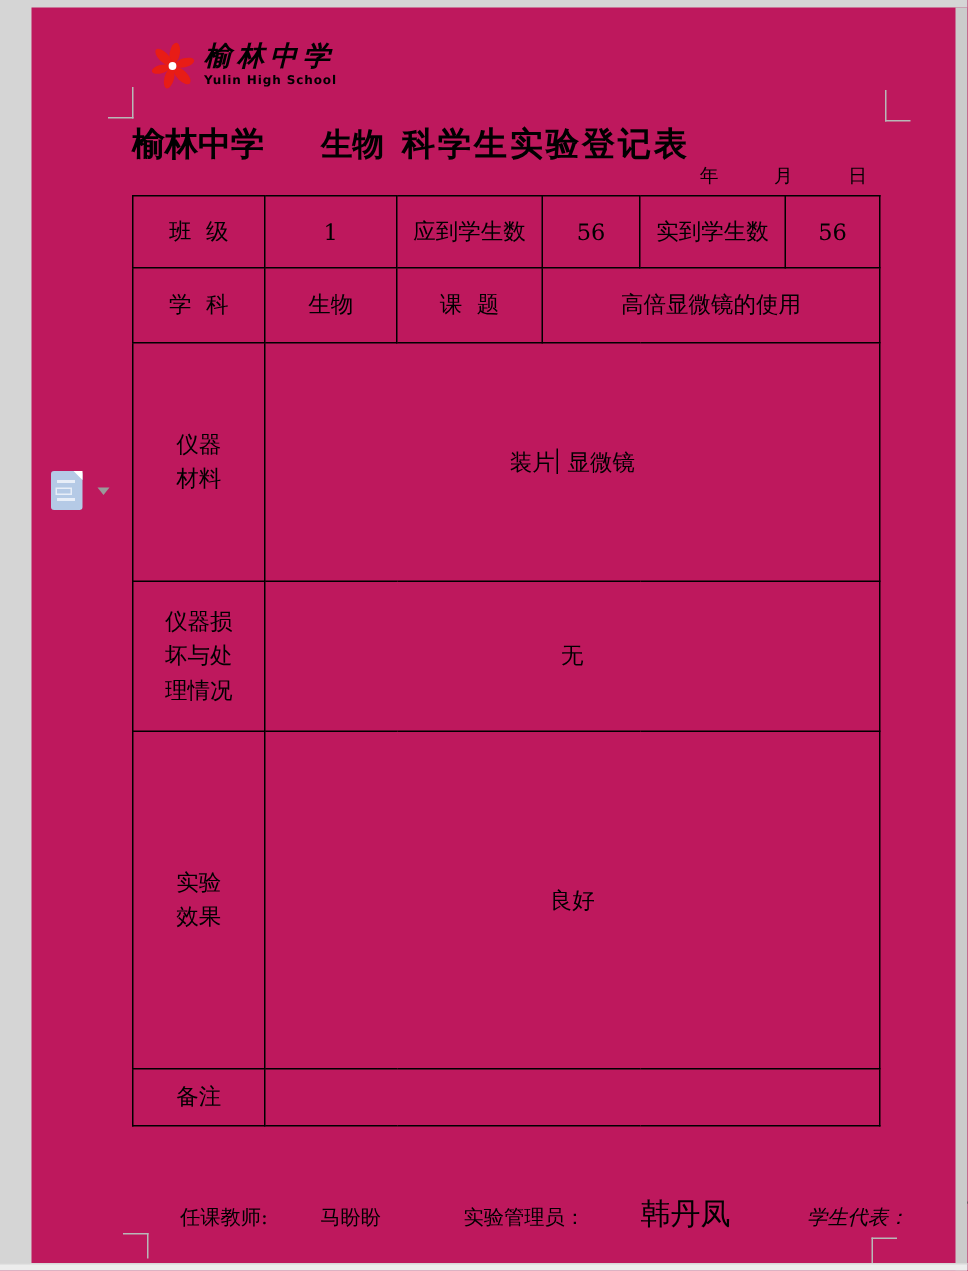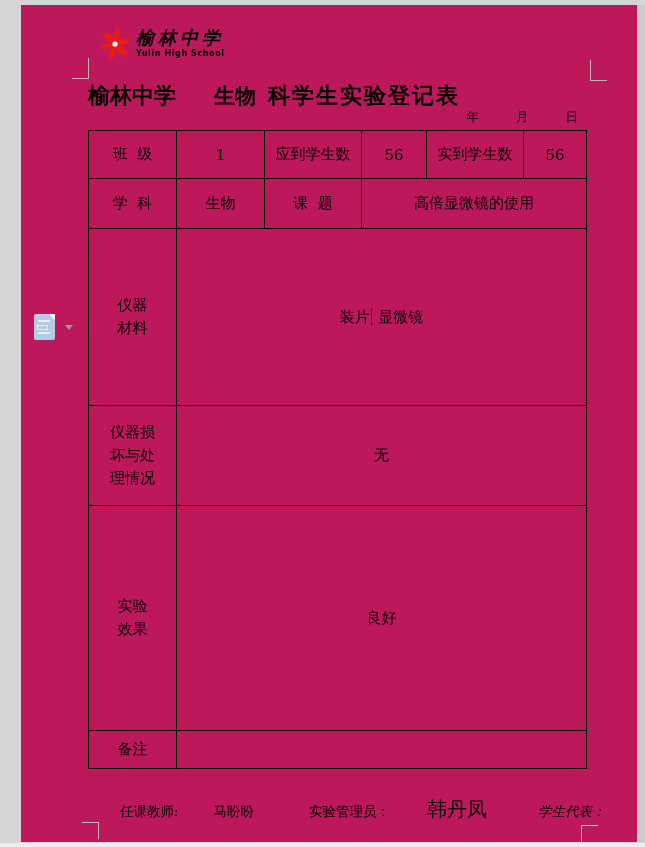--- a/index.html
+++ b/index.html
@@ -167,21 +167,21 @@
       <td class="num">56</td>
       <td class="lbl">实到学生数</td>
       <td class="num">56</td>
     </tr>
     <tr style="height:50px">
       <td class="lbl">学  科</td>
       <td>生物</td>
       <td class="lbl">课  题</td>
       <td colspan="3">高倍显微镜的使用</td>
     </tr>
-    <tr style="height:177px">
+    <tr style="height:159px">
       <td class="lbl">仪器
 材料</td>
       <td colspan="5" class="equip-val">
         <span>装片</span><span class="caret"></span><span class="after-caret">显微镜</span>
       </td>
     </tr>
     <tr style="height:100px">
       <td class="lbl">仪器损
 坏与处
 理情况</td>

